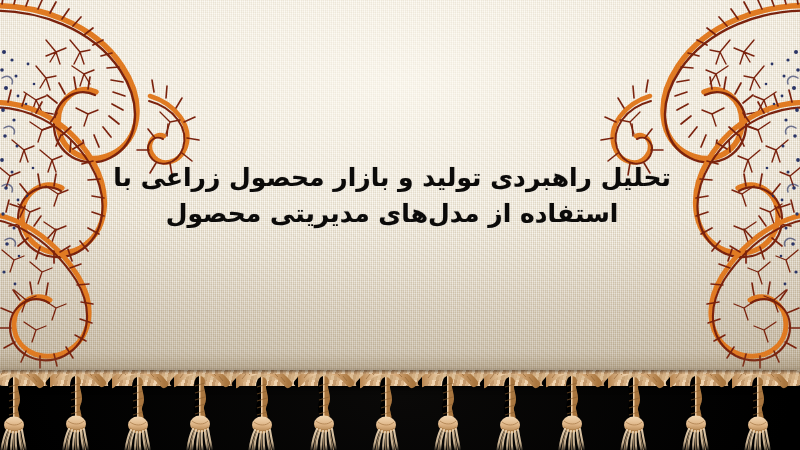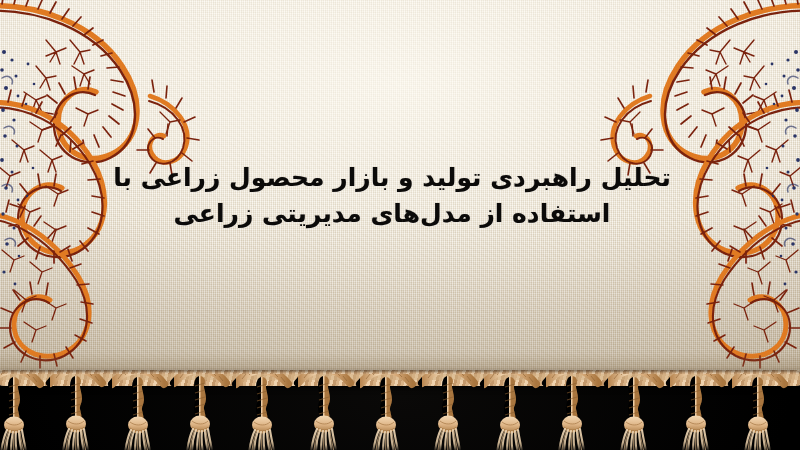--- a/index.html
+++ b/index.html
@@ -479,21 +479,21 @@
         </g>
       </g>
     </svg>
   </div>
 
   <div class="hem"></div>
   <div class="hemcord"></div>
 
   <div class="title-wrap">
     <span class="title-line">تحلیل راهبردی تولید و بازار محصول زراعی با</span>
-    <span class="title-line">استفاده از مدل‌های مدیریتی زراعی</span>
+    <span class="title-line">استفاده از مدل‌های مدیریتی محصول</span>
   </div>
 
   <div class="fringe">
     <svg width="800" height="76" viewBox="0 0 800 76" xmlns="http://www.w3.org/2000/svg">
       <defs>
         <linearGradient id="rope" x1="0" y1="0" x2="1" y2="0">
           <stop offset="0%" stop-color="#b88css"></stop>
           <stop offset="0%" stop-color="#b8854f"></stop>
           <stop offset="35%" stop-color="#f0d3ad"></stop>
           <stop offset="65%" stop-color="#dcb181"></stop>

